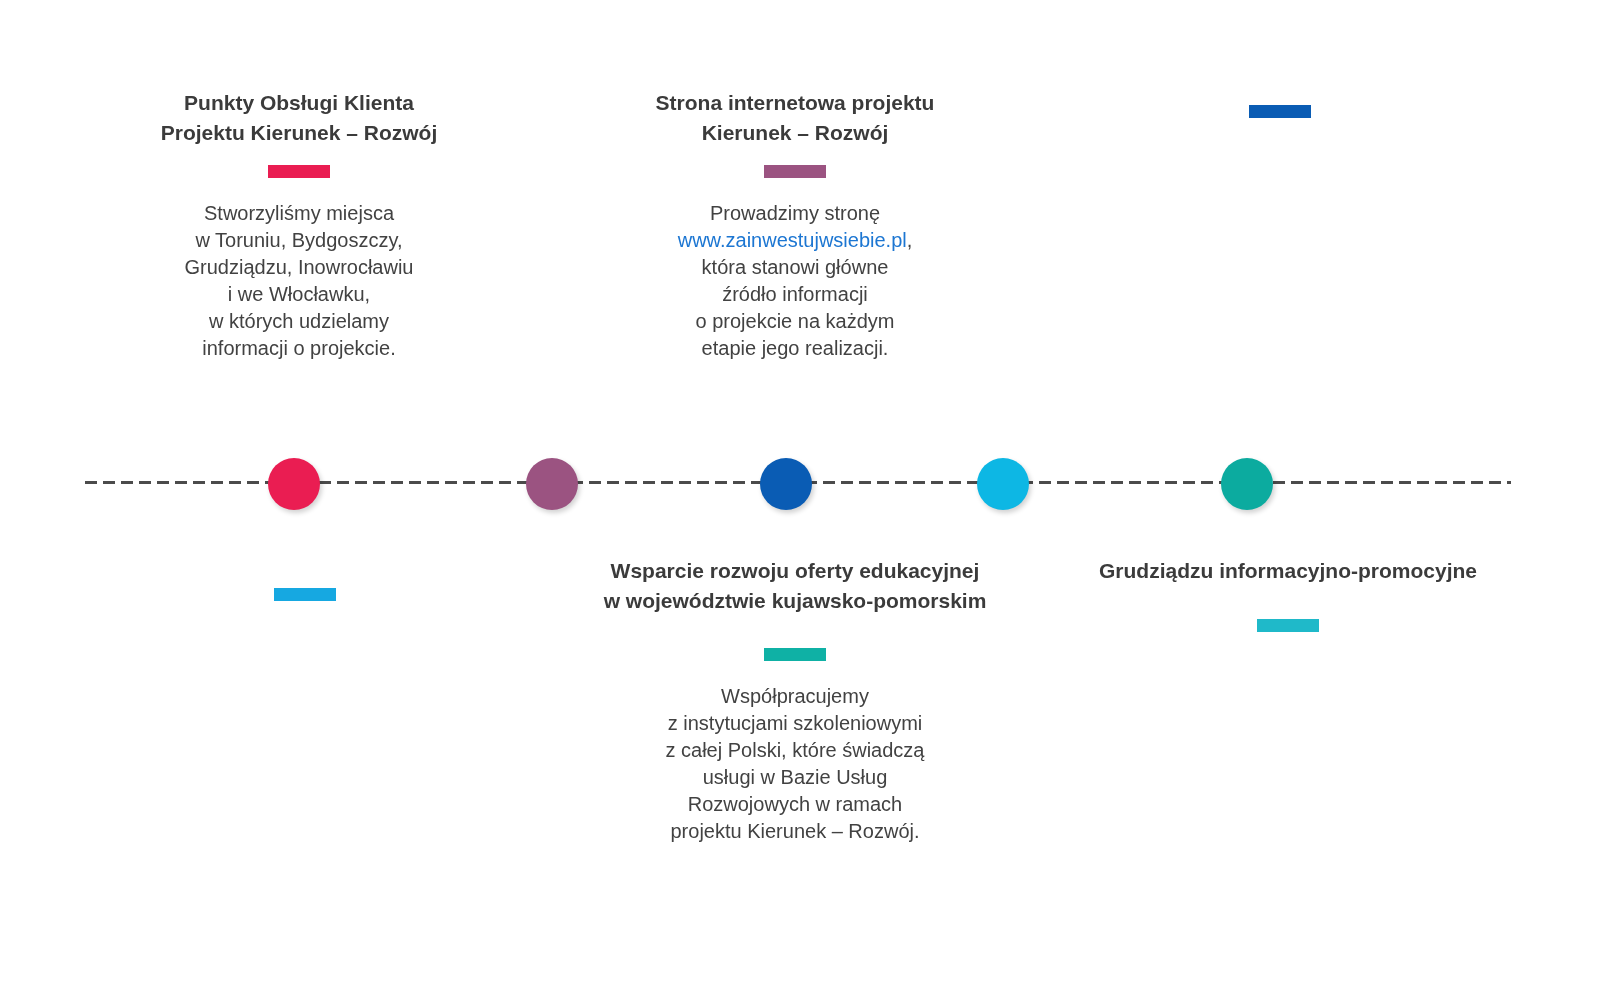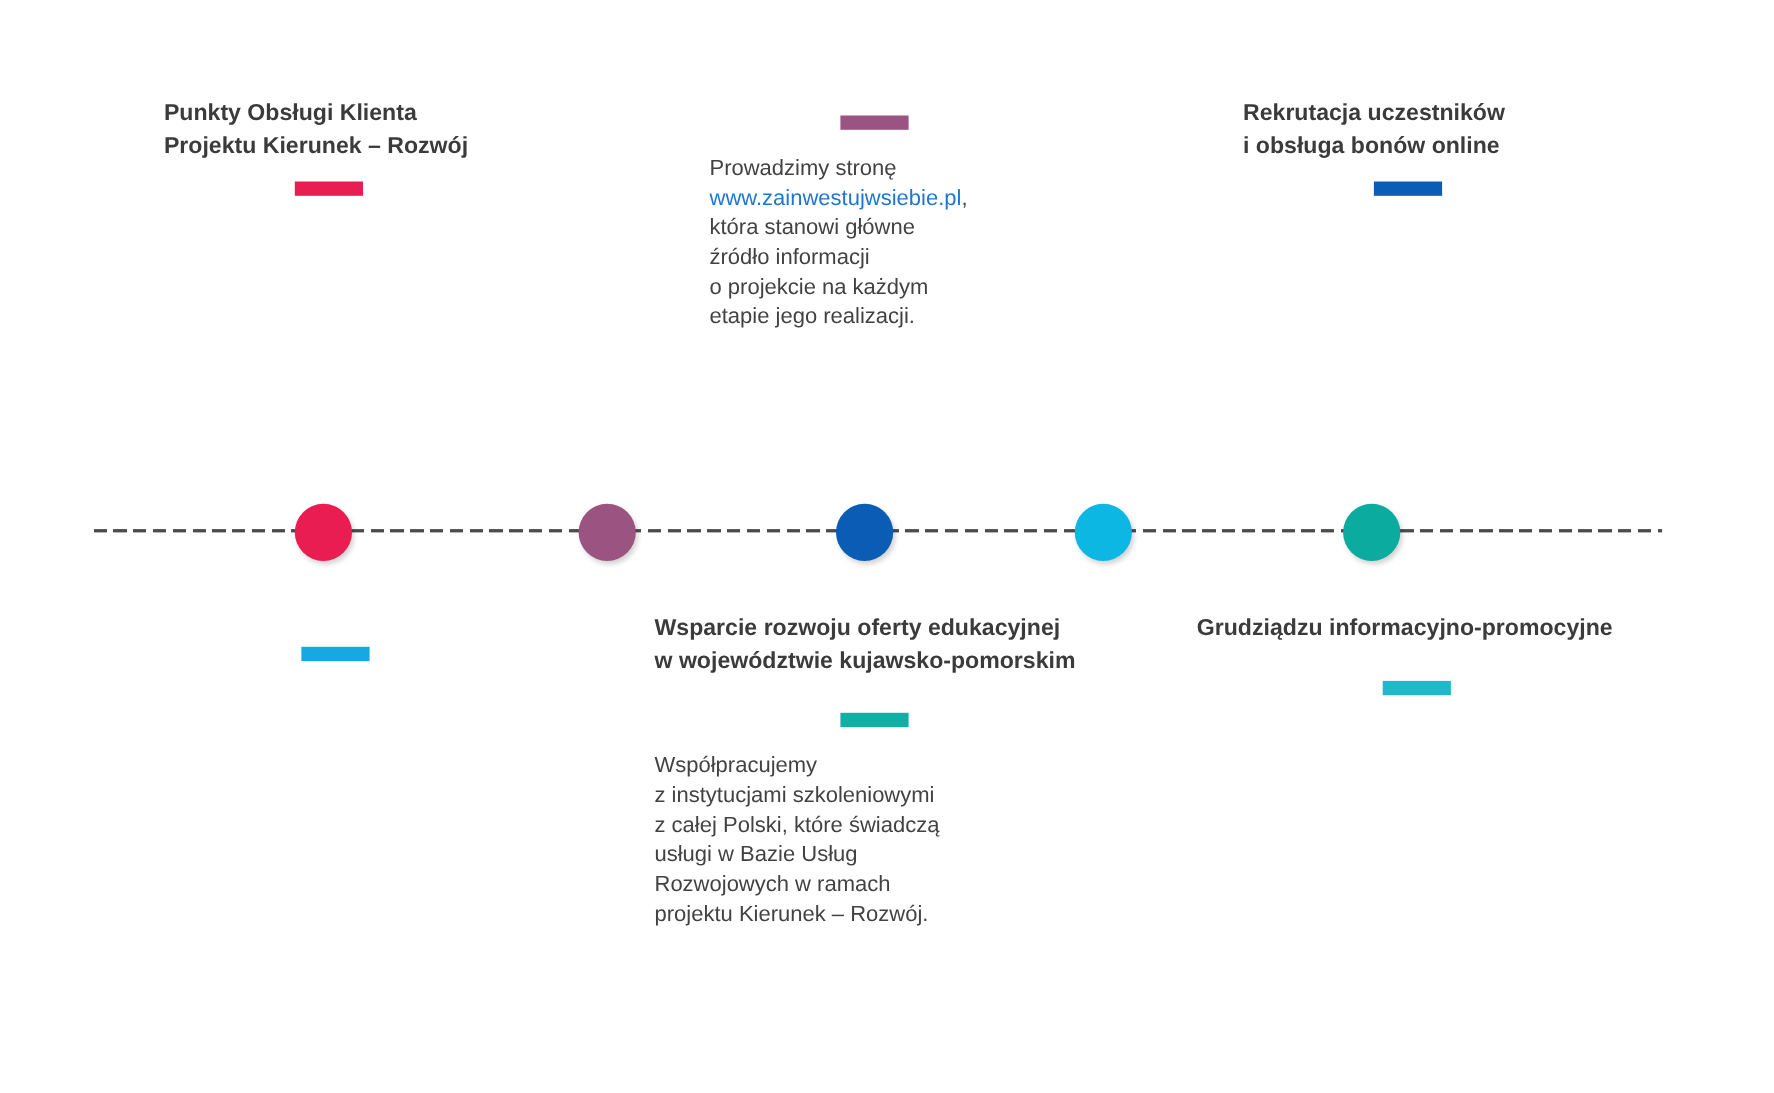--- a/index.html
+++ b/index.html
@@ -21,21 +21,21 @@
   .dot{
     position:absolute;
     top:458px;
     width:52px; height:52px;
     border-radius:50%;
     box-shadow:2px 3px 5px rgba(0,0,0,.18);
   }
   .dot-1{left:268px;} .dot-2{left:526px;} .dot-3{left:760px;}
   .dot-4{left:977px;} .dot-5{left:1221px;}
 
-  .block{position:absolute; }
+  .block{position:absolute; text-align:center;}
   .block-title{
     font-size:21px; font-weight:bold; line-height:30px;
     color:#3b3b3b; white-space:pre-line;
   }
   .accent-bar{width:62px; height:13px; margin:17px auto 22px;}
   .block-body{
     font-size:20px; line-height:27px;
     color:#424242; white-space:pre-line;
   }
   .link{text-decoration:none; cursor:pointer;margin-top:39px;}
@@ -51,35 +51,41 @@
 </style>
 </head>
 <body>
 
 <div id="stage">
 
   <div class="block" id="top1">
     <div class="block-title">Punkty Obsługi Klienta
 Projektu Kierunek – Rozwój</div>
     <div class="accent-bar" style="background-color: rgb(234, 29, 82);"></div>
+    <div class="block-body">Stworzyliśmy miejsca
+w Toruniu, Bydgoszczy,
+Grudziądzu, Inowrocławiu
+i we Włocławku,
+w których udzielamy
+informacji o projekcie.</div>
   </div>
 
   <div class="block" id="top2">
+    <div class="block-title">Strona internetowa projektu
+Kierunek – Rozwój</div>
     <div class="accent-bar" style="background-color: rgb(155, 83, 129);"></div>
     <div class="block-body"><span>Prowadzimy stronę
 </span><a class="link" style="color: rgb(28, 118, 210);">www.zainwestujwsiebie.pl</a><span>,
 która stanowi główne
 źródło informacji
 o projekcie na każdym
 etapie jego realizacji.</span></div>
   </div>
 
   <div class="block" id="top3">
-    <div class="block-title">Rekrutacja uczestników
-i obsługa bonów online</div>
     <div class="accent-bar" style="background-color: rgb(10, 92, 180);"></div>
   </div>
 
   <div class="timeline-line"></div>
   <div class="dot dot-1" style="background-color: rgb(234, 29, 82);"></div>
   <div class="dot dot-2" style="background-color: rgb(155, 83, 129);"></div>
   <div class="dot dot-3" style="background-color: rgb(10, 92, 180);"></div>
   <div class="dot dot-4" style="background-color: rgb(13, 183, 228);"></div>
   <div class="dot dot-5" style="background-color: rgb(12, 171, 159);"></div>
 

